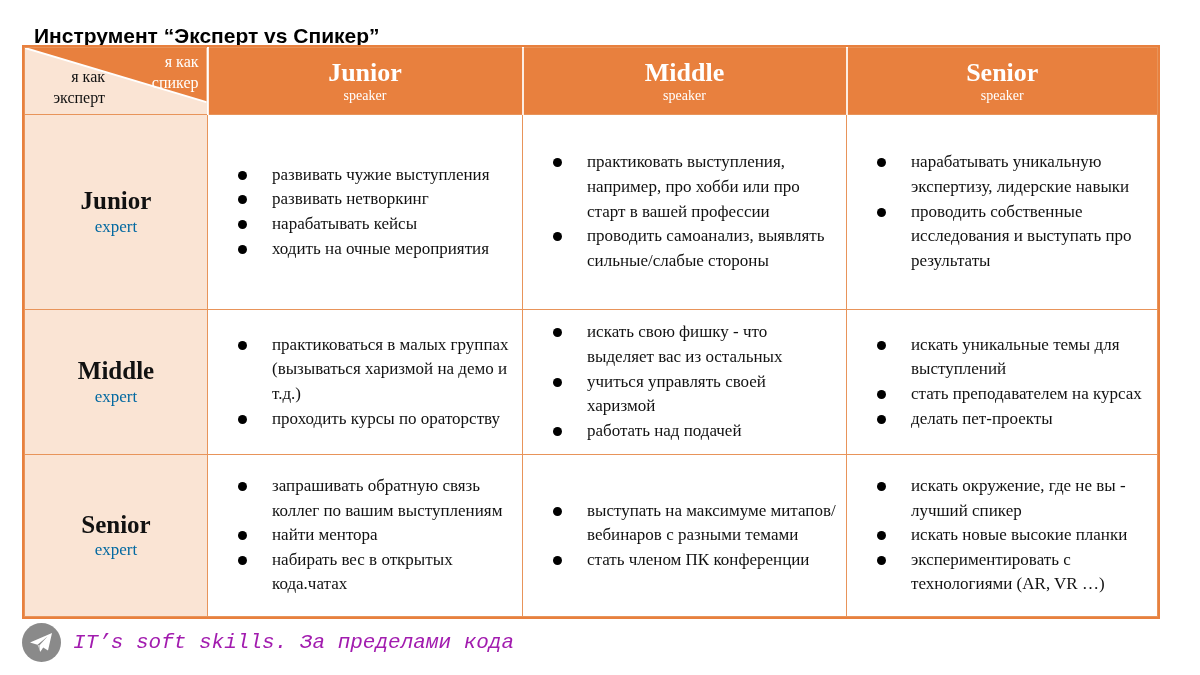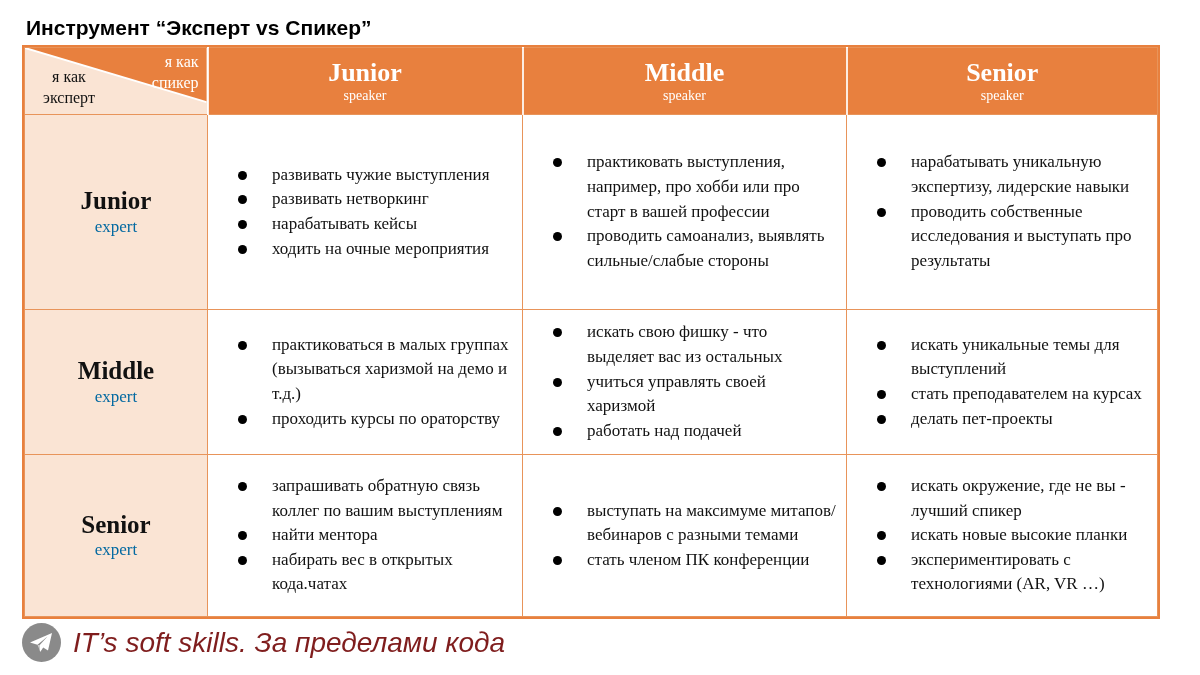--- a/index.html
+++ b/index.html
@@ -6,21 +6,21 @@
   .slide {
     position: relative;
     width: 1200px;
     height: 675px;
     background: #ffffff;
     font-family: "Liberation Serif", serif;
     color: #111111;
     overflow: hidden;
   }
   .title {
-    margin: 4px;
+    margin: 12px;
     padding: 12px 0 0 22px;
     font-family: "Liberation Sans", sans-serif;
     font-weight: bold;
     font-size: 21px;
     color: #000000;
   }
   .table-wrap {
     position: absolute;
     left: 22px;
     top: 45px;
@@ -63,21 +63,21 @@
     width: 100%; height: 100%;
     display: block;
   }
   .corner-speaker {
     position: absolute; top: 4px; right: 8px;
     width: 66px; text-align: right;
     color: #ffffff; font-size: 16px; line-height: 1.3;
   }
   .corner-expert {
     position: absolute; left: 8px; bottom: 5px;
-    width: 72px; text-align: center;
+    width: 72px; text-align: right;
     color: #111111; font-size: 16px; line-height: 1.3;
   }
 
   td.row-head {
     background: #FAE4D4;
     text-align: center;
     vertical-align: middle;
   }
   .row-name { font-size: 25px; font-weight: bold; line-height: 1.15; color: #111; }
   .row-sub  { font-size: 17px; line-height: 1.25; color: #0369a1; }
@@ -107,24 +107,24 @@
   .footer {
     position: absolute;
     left: 22px;
     top: 623px;
     display: flex;
     align-items: center;
     gap: 12px;
   }
   .tg { width: 39px; height: 39px; display: inline-block; }
   .footer-text {
-    font-family: Liberation Sans, sans-serif;
+    font-family: Liberation Mono, monospace;
     font-style: italic;
-    font-size: 28px;
-    color: #7f1d1d;
+    font-size: 21px;
+    color: #a21caf;
   }
 </style>
 </head>
 <body>
 
 <div class="slide">
 
   <h1 class="title">Инструмент “Эксперт vs Спикер”</h1>
 
   <div class="table-wrap">

